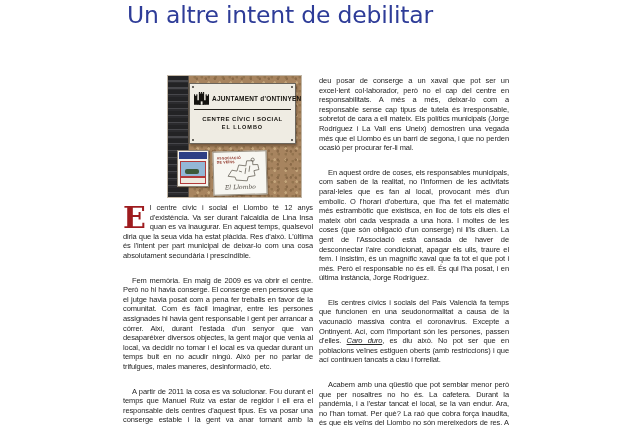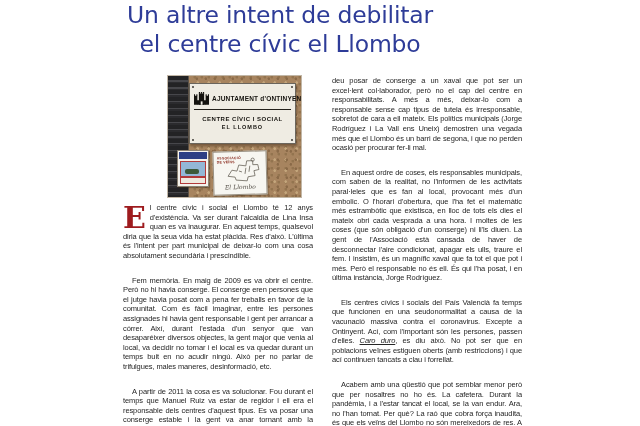--- a/index.html
+++ b/index.html
@@ -54,33 +54,32 @@
   .note svg{position:absolute;left:8px;top:4px;width:42px;height:30px;}
   .note .hand{position:absolute;left:0;bottom:4px;width:100%;text-align:center;
               font-family:"DejaVu Serif",serif;font-style:italic;font-size:6px;color:#555049;}
 
   
   .col{position:absolute;text-align:justify;font-size:7.5px;line-height:9.6px;
        letter-spacing:-0.1px;color:#262626;overflow:hidden;}
   .col p{margin:0;}
   .col p.ind{text-indent:9px;margin-top:15px;}
   .col-left{left:123px;top:203px;width:190px;height:223px;}
-  .col-right{left:332px;top:76px;width:190px;height:350px;}
+  .col-right{left:319px;top:76px;width:190px;height:350px;}
   .dropcap{float:left;font-family:"DejaVu Serif",serif;font-weight:bold;
            font-size:30px;line-height:25px;color:#9e1b1e;margin:2px 4px 0 0;}
   .it{font-style:italic;text-decoration:underline;}
 </style>
 </head>
 <body>
 
 <div class="canvas">
 
   <div class="title">
     <div>Un altre intent de debilitar</div>
-    <div>el centre cívic el Llombo</div>
   </div>
 
   <div class="photo">
     <div class="cork"></div>
     <div class="blind"></div>
 
     <div class="bigsign">
       <span class="pin" style="left:2px;top:2px;"></span>
       <span class="pin" style="right:2px;top:2px;"></span>
       <span class="pin" style="left:2px;bottom:2px;"></span>

